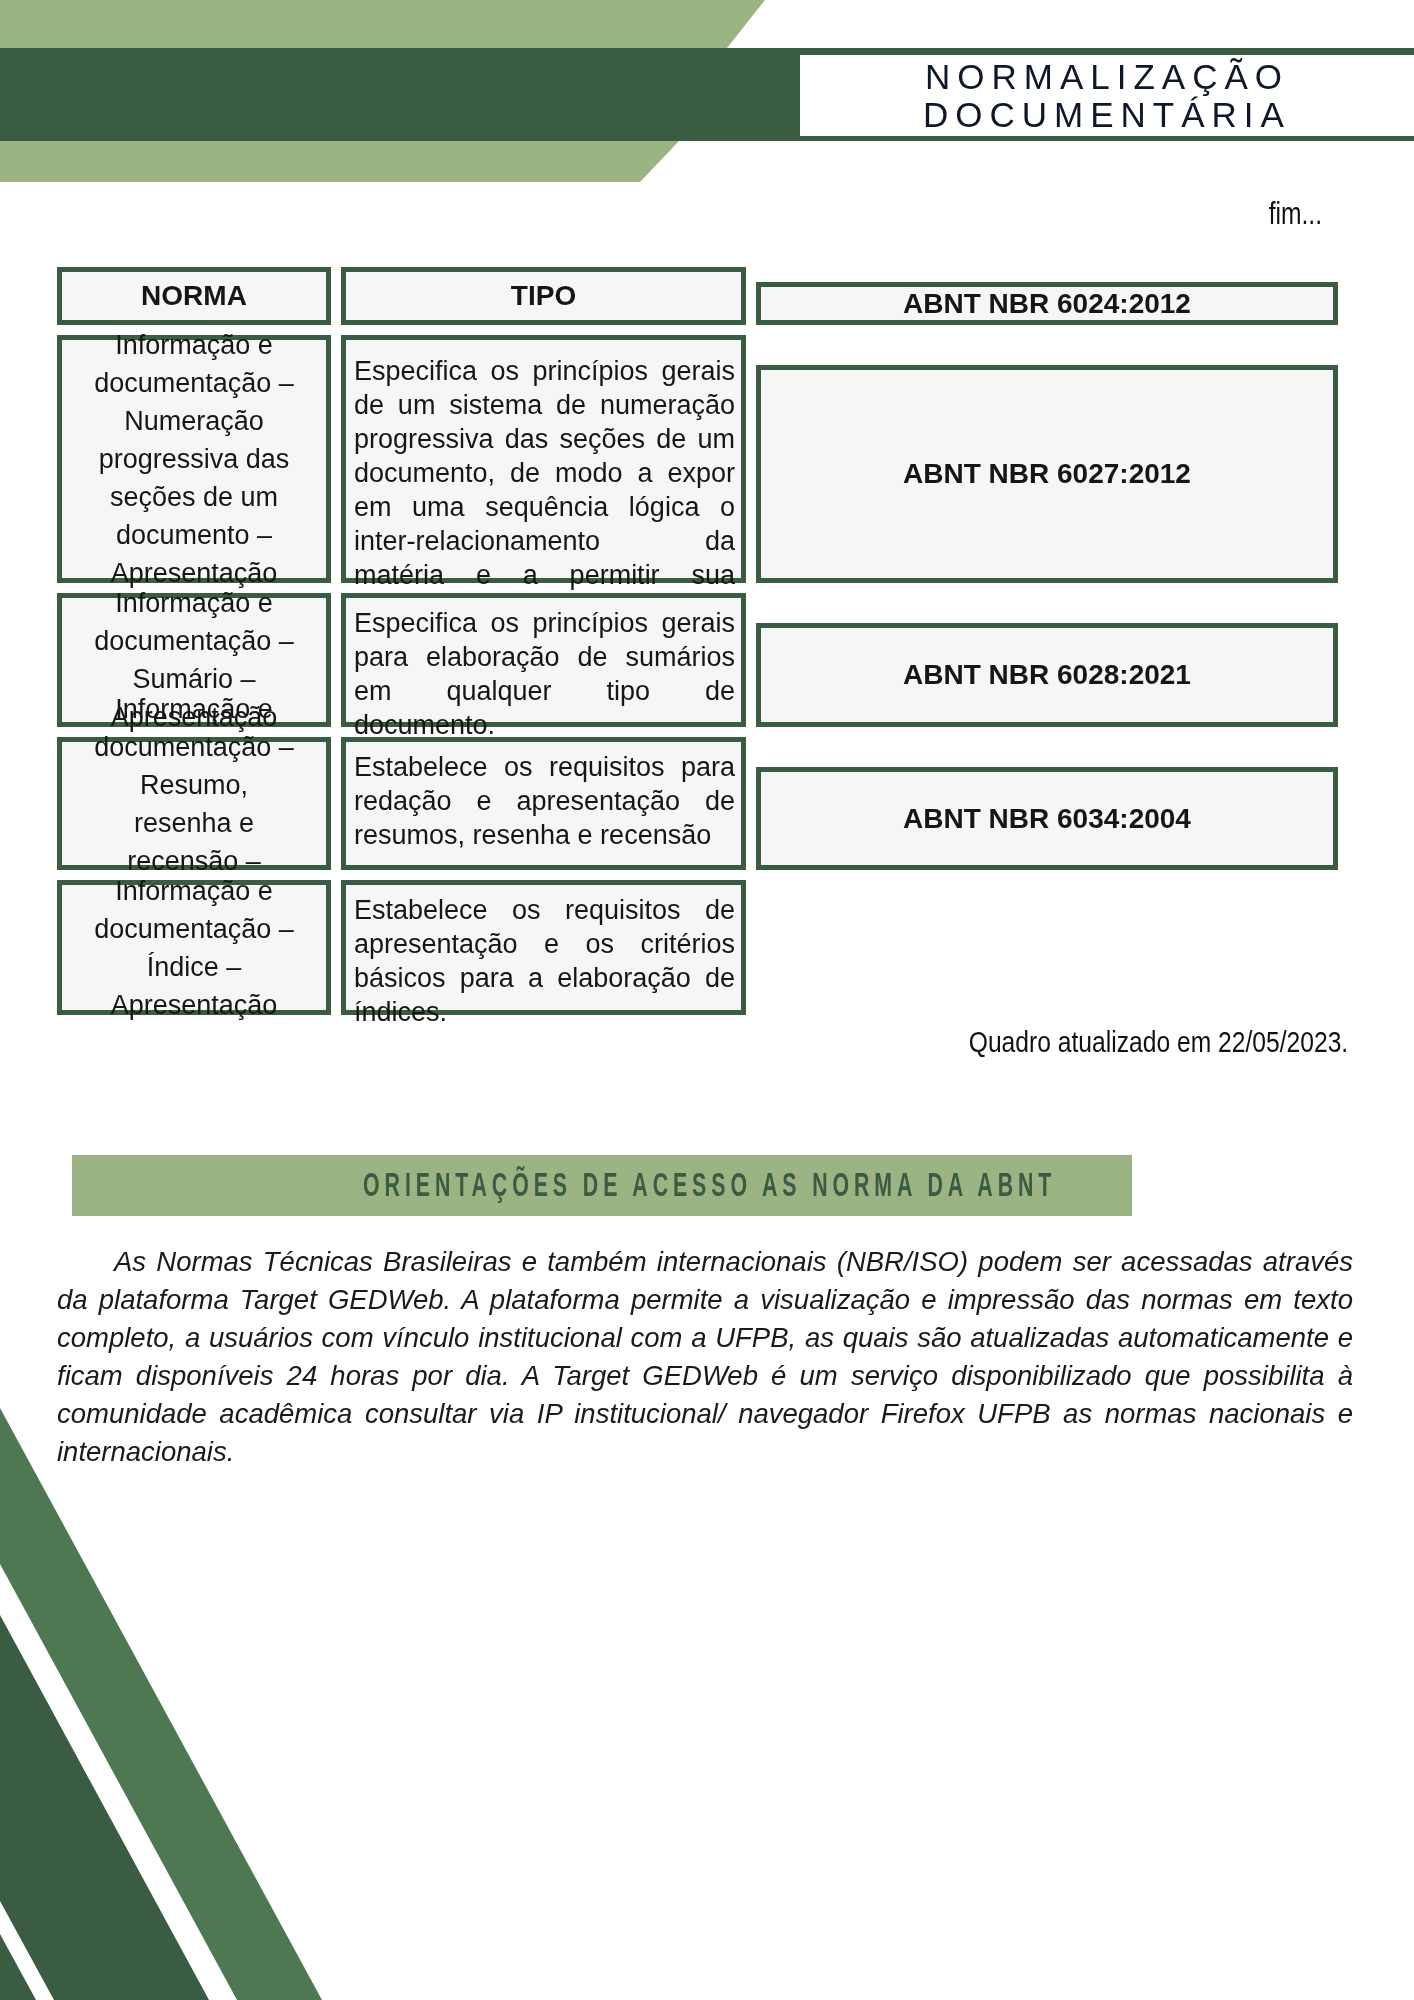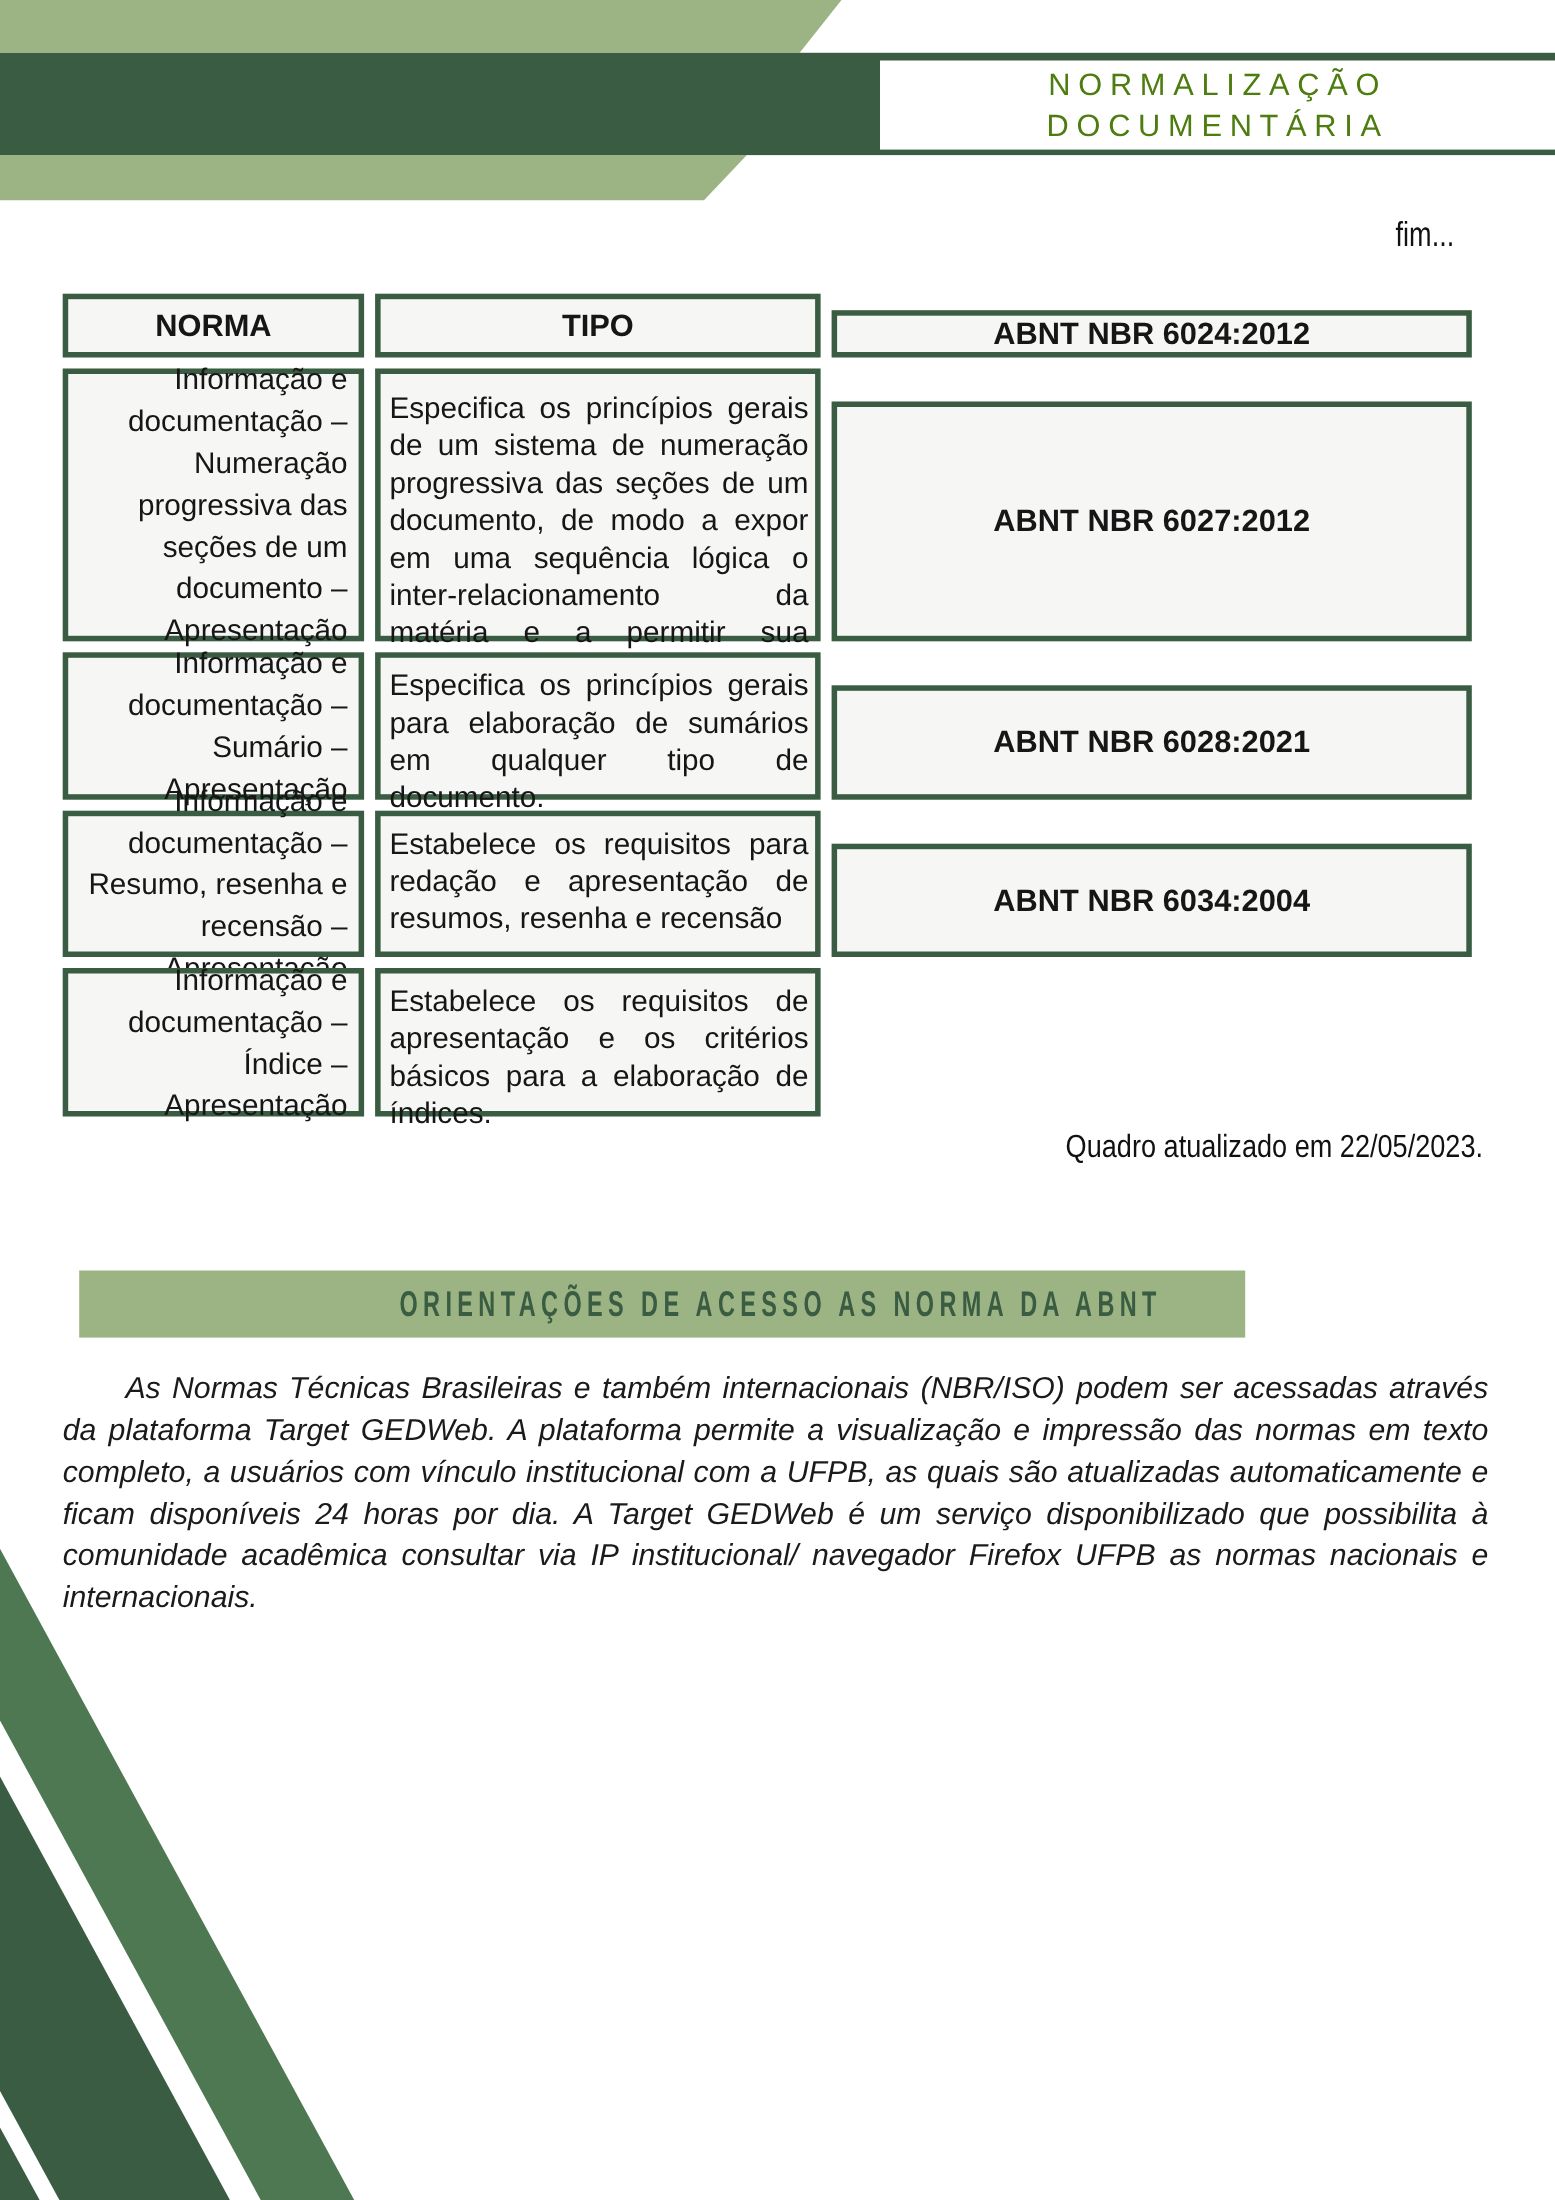--- a/index.html
+++ b/index.html
@@ -11,21 +11,21 @@
     font-family:"Liberation Sans", sans-serif;
     color:#161616;
   }
   svg.deco{position:absolute;left:0;top:0;pointer-events:none;}
   .title-box{
     position:absolute;left:800px;top:55px;width:614px;height:81px;
     background:#ffffff;
     display:flex;flex-direction:column;align-items:center;justify-content:center;
   }
   .title-line{
-    font-size:28px;letter-spacing:7px;color:#4d7c0f;line-height:38px;
+    font-size:35px;letter-spacing:7px;color:#0f172a;line-height:38px;
     white-space:nowrap;
   }
   .fim{
     position:absolute;top:196px;right:92px;
     font-size:30px;color:#111;
     transform:scale(0.82,1.05);transform-origin:right top;
   }
   .norm-table{
     position:absolute;left:57px;top:252px;width:1281px;
     display:grid;
@@ -36,21 +36,21 @@
   .cell{
     border:5px solid #3a5c42;
     background:#f6f6f4;
     display:flex;align-items:center;justify-content:center;
     box-sizing:border-box;
     font-size:27px;line-height:36px;
     padding:4px 8px;
   }
   .cell.head{font-weight:bold;font-size:28px;margin-top:15px;}
   .cell.norma{font-weight:bold;font-size:28px;line-height:42px;text-align:left;padding:4px 36px;margin-top:30px;}
-  .cell.tipo{text-align:right;line-height:38px;padding:4px 10px;}
+  .cell.tipo{text-align:center;line-height:38px;padding:4px 27px;}
   .cell.objetivo{
     text-align:justify;line-height:34px;
     display:block;
     padding:8px 6px 8px 8px;
   }
   .cell.objetivo.tall{padding-top:14px;}
   .caption{
     position:absolute;top:1026px;right:66px;
     font-size:28px;color:#111;
     transform:scale(0.88,1.04);transform-origin:right top;

